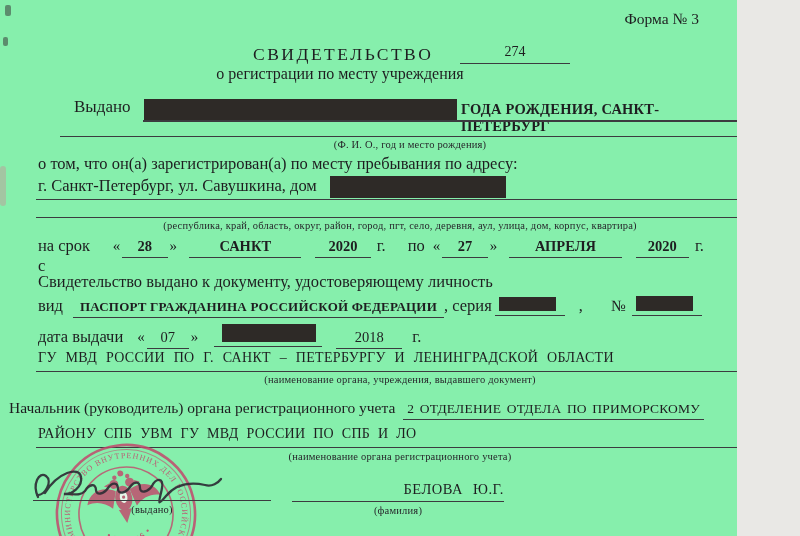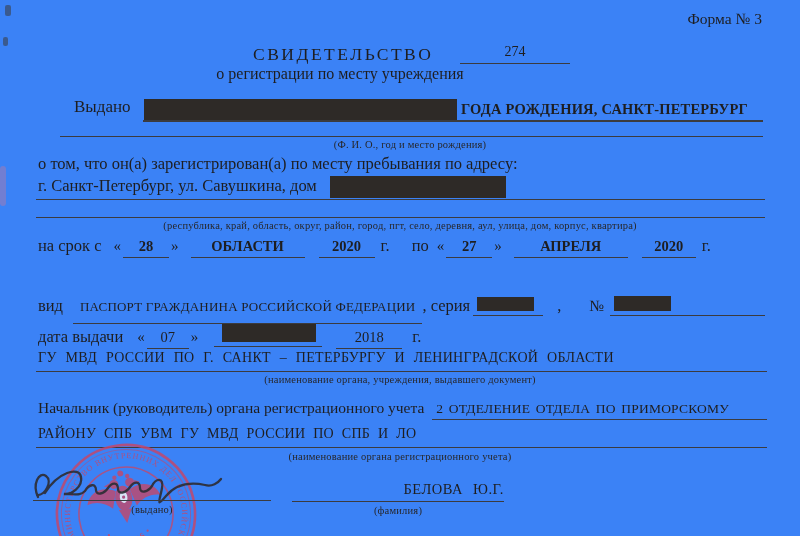--- a/index.html
+++ b/index.html
@@ -1,23 +1,23 @@
 <!DOCTYPE html>
 <html><head>
 <meta charset="utf-8">
 <style>
   * { margin:0; padding:0; box-sizing:border-box; }
   html,body { width:800px; height:536px; }
   body { font-family:"Liberation Serif","DejaVu Serif",serif; background:#e9e8e5; }
-  .page { position:relative; width:800px; height:536px; background:#3b82f6; overflow:hidden; color:#1e1e20; }
+  .page { position:relative; width:737px; height:536px; background:#86efac; overflow:hidden; color:#1e1e20; }
   .abs { position:absolute; }
   .rule { position:absolute; height:0; border-top:1.5px solid #3b3b3f; }
   .cap { font-size:10.5px; color:#27272b; text-align:center; letter-spacing:0.2px; }
   .redact { display:inline-block; background:#2e2a27; }
-  .row { position:absolute; display:flex; align-items:baseline; }
+  .row { position:absolute; display:flex; align-items:baseline;justify-content:flex-end; }
   .vcell { display:inline-block; text-align:center; border-bottom:1.5px solid #3b3b3f;
            font-weight:bold; font-size:14.5px; padding:0 4px 2px; }
   .bcell { display:inline-block; border-bottom:1.5px solid #3b3b3f; padding:0 4px 0; }
   .t16 { font-size:16.5px; }
   .t15 { font-size:15.5px; }
   .quote { font-size:15px; }
   .speck { position:absolute; background:#3a3a3a; opacity:.55; border-radius:2px; }
 </style>
 </head>
 <body>
@@ -46,36 +46,37 @@
   <div class="abs redact" style="left:330px;top:176px;width:176px;height:22px"></div>
   <div class="rule" style="top:199px;left:36px;width:729px"></div>
   <div class="rule" style="top:217px;left:36px;width:729px"></div>
   <div class="abs cap" style="left:80px;top:220px;width:640px">(республика, край, область, округ, район, город, пгт, село, деревня, аул, улица, дом, корпус, квартира)</div>
 
   <div class="row" style="left:38px;top:236px;right:33px">
     <span class="t16">на срок с</span>
     <span class="quote" style="margin-left:12px">«</span>
     <span class="vcell" style="width:46px;margin-left:2px">28</span>
     <span class="quote" style="margin-left:2px">»</span>
-    <span class="vcell" style="width:114px;margin-left:12px">ОБЛАСТИ</span>
+    <span class="vcell" style="width:114px;margin-left:12px">САНКТ</span>
     <span class="vcell" style="width:56px;margin-left:14px">2020</span>
     <span class="t16" style="margin-left:6px">г.</span>
     <span class="t16" style="margin-left:22px">по</span>
     <span class="quote" style="margin-left:8px">«</span>
     <span class="vcell" style="width:46px;margin-left:2px">27</span>
     <span class="quote" style="margin-left:2px">»</span>
     <span class="vcell" style="width:114px;margin-left:12px">АПРЕЛЯ</span>
     <span class="vcell" style="width:54px;margin-left:14px">2020</span>
     <span class="t16" style="margin-left:6px">г.</span>
   </div>
 
+  <div class="abs t16" style="left:38px;top:272px">Свидетельство выдано к документу, удостоверяющему личность</div>
 
   <div class="row" style="left:38px;top:296px;right:35px">
     <span class="t16">вид</span>
-    <span class="bcell" style="margin-left:10px;font-size:13px;font-weight:normal;letter-spacing:0.2px;padding:0 7px 8px">ПАСПОРТ ГРАЖДАНИНА РОССИЙСКОЙ ФЕДЕРАЦИИ</span>
+    <span class="bcell" style="margin-left:10px;font-size:13px;font-weight:bold;letter-spacing:0.2px;padding:0 7px 2px">ПАСПОРТ ГРАЖДАНИНА РОССИЙСКОЙ ФЕДЕРАЦИИ</span>
     <span class="t16">, серия</span>
     <span class="bcell" style="margin-left:3px;width:70px;padding-bottom:0"><span class="redact" style="width:57px;height:14px"></span></span>
     <span class="t16" style="margin-left:14px">,</span>
     <span class="t15" style="margin-left:28px">№</span>
     <span class="bcell" style="margin-left:6px;flex:1;padding-bottom:0"><span class="redact" style="width:57px;height:15px"></span></span>
   </div>
 
   <div class="row" style="left:38px;top:324px">
     <span class="t16">дата выдачи</span>
     <span class="quote" style="margin-left:14px">«</span>

